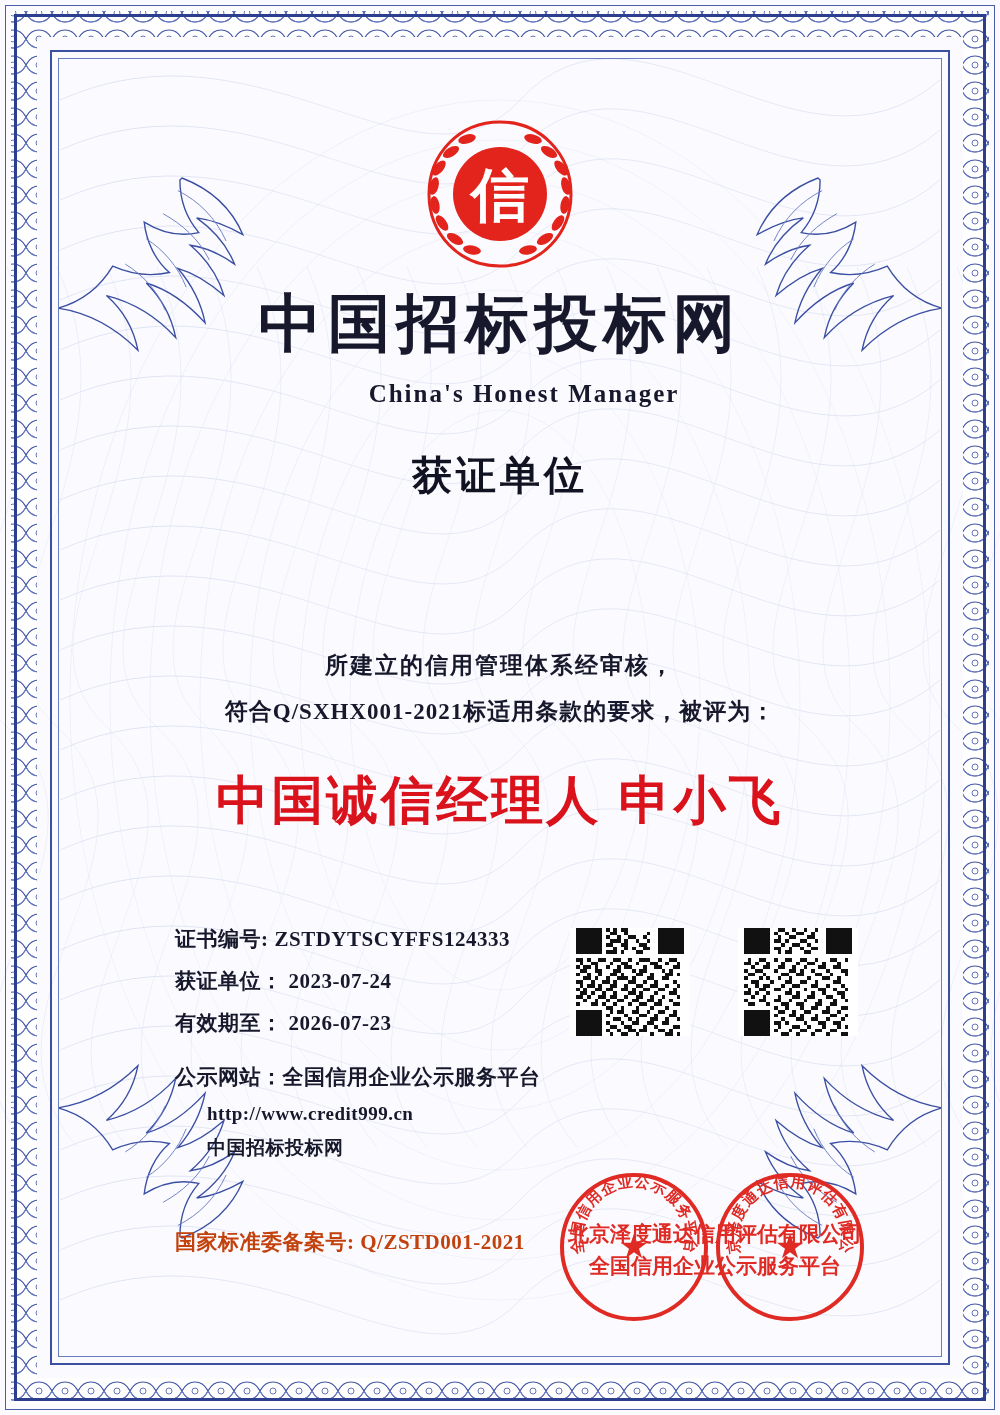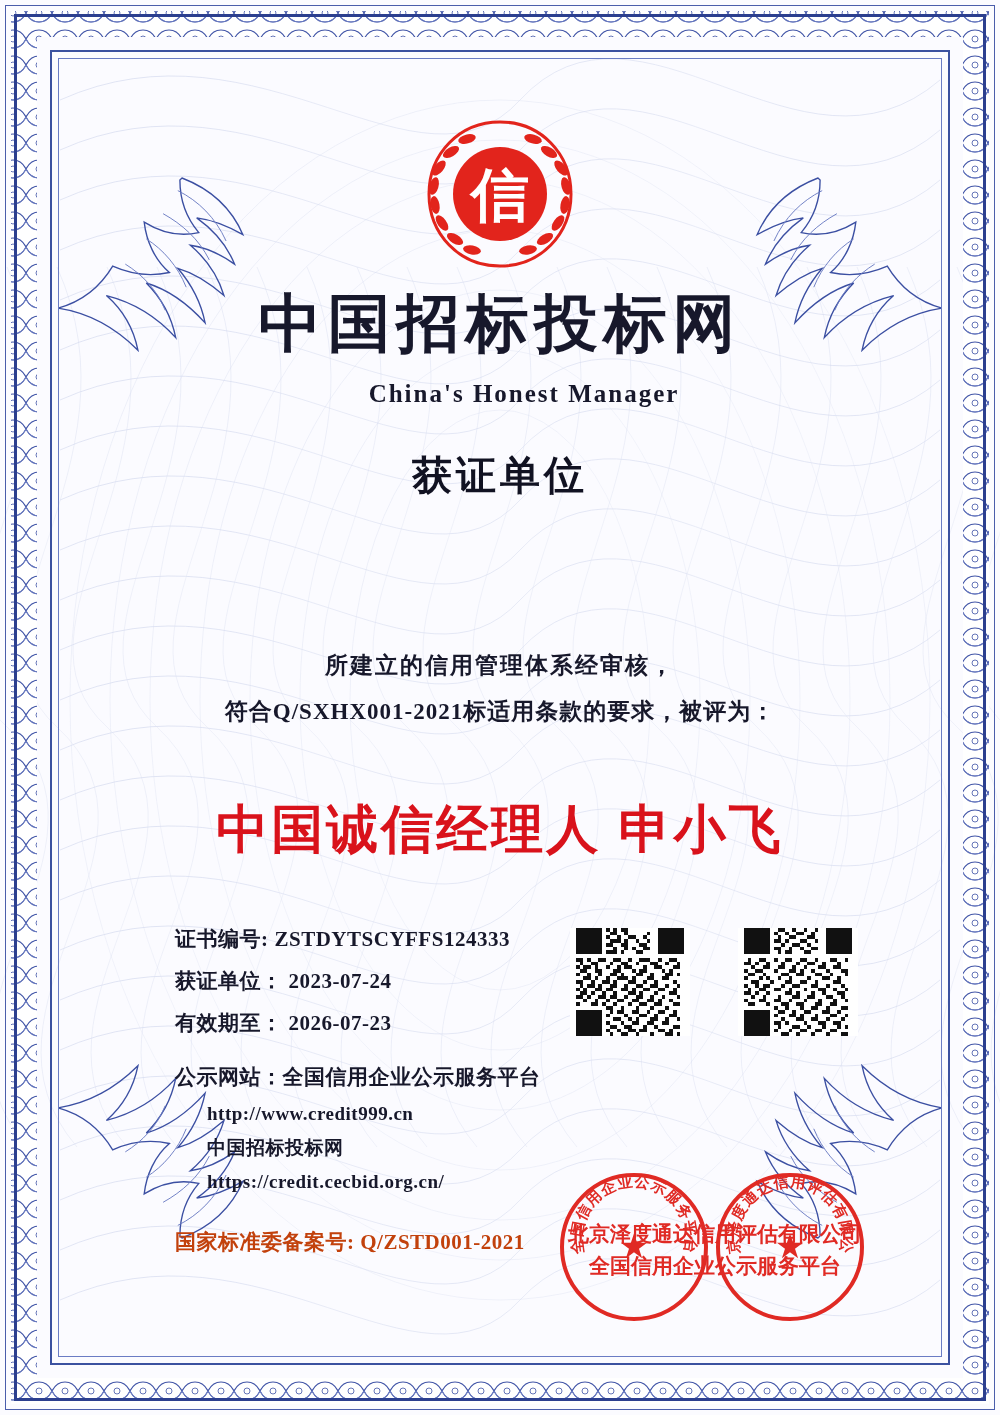--- a/index.html
+++ b/index.html
@@ -154,21 +154,21 @@
     width: 100%;
     font-family: "Liberation Serif", serif;
     font-weight: bold;
     font-size: 23px;
     letter-spacing: 1px;
     color: #17182b;
   }
 
   .honor {
     position: absolute;
-    top: 795px;
+    top: 766px;
     width: 100%;
     font-family: "Liberation Sans", sans-serif;
     font-weight: bold;
     font-size: 52px;
     letter-spacing: 3px;
     color: #d9121b;
   }
 
   
   .details {
@@ -462,21 +462,20 @@
         <span class="detail-value">2026-07-23</span>
       </div>
     </div>
 
     <div class="sites">
       <div class="line-head">
         <span>公示网站：</span><span>全国信用企业公示服务平台</span>
       </div>
       <div class="url">http://www.credit999.cn</div>
       <div class="platform2">中国招标投标网</div>
-      <div class="url">https://credit.cecbid.org.cn/</div>
     </div>
 
     <div class="record-no">
       <span>国家标准委备案号:</span>
       <span>Q/ZSTD001-2021</span>
     </div>
 
     <svg class="qr qr-1" viewBox="0 0 29 29" shape-rendering="crispEdges">
       <rect width="29" height="29" fill="#ffffff"></rect>
       <g fill="#111111">

